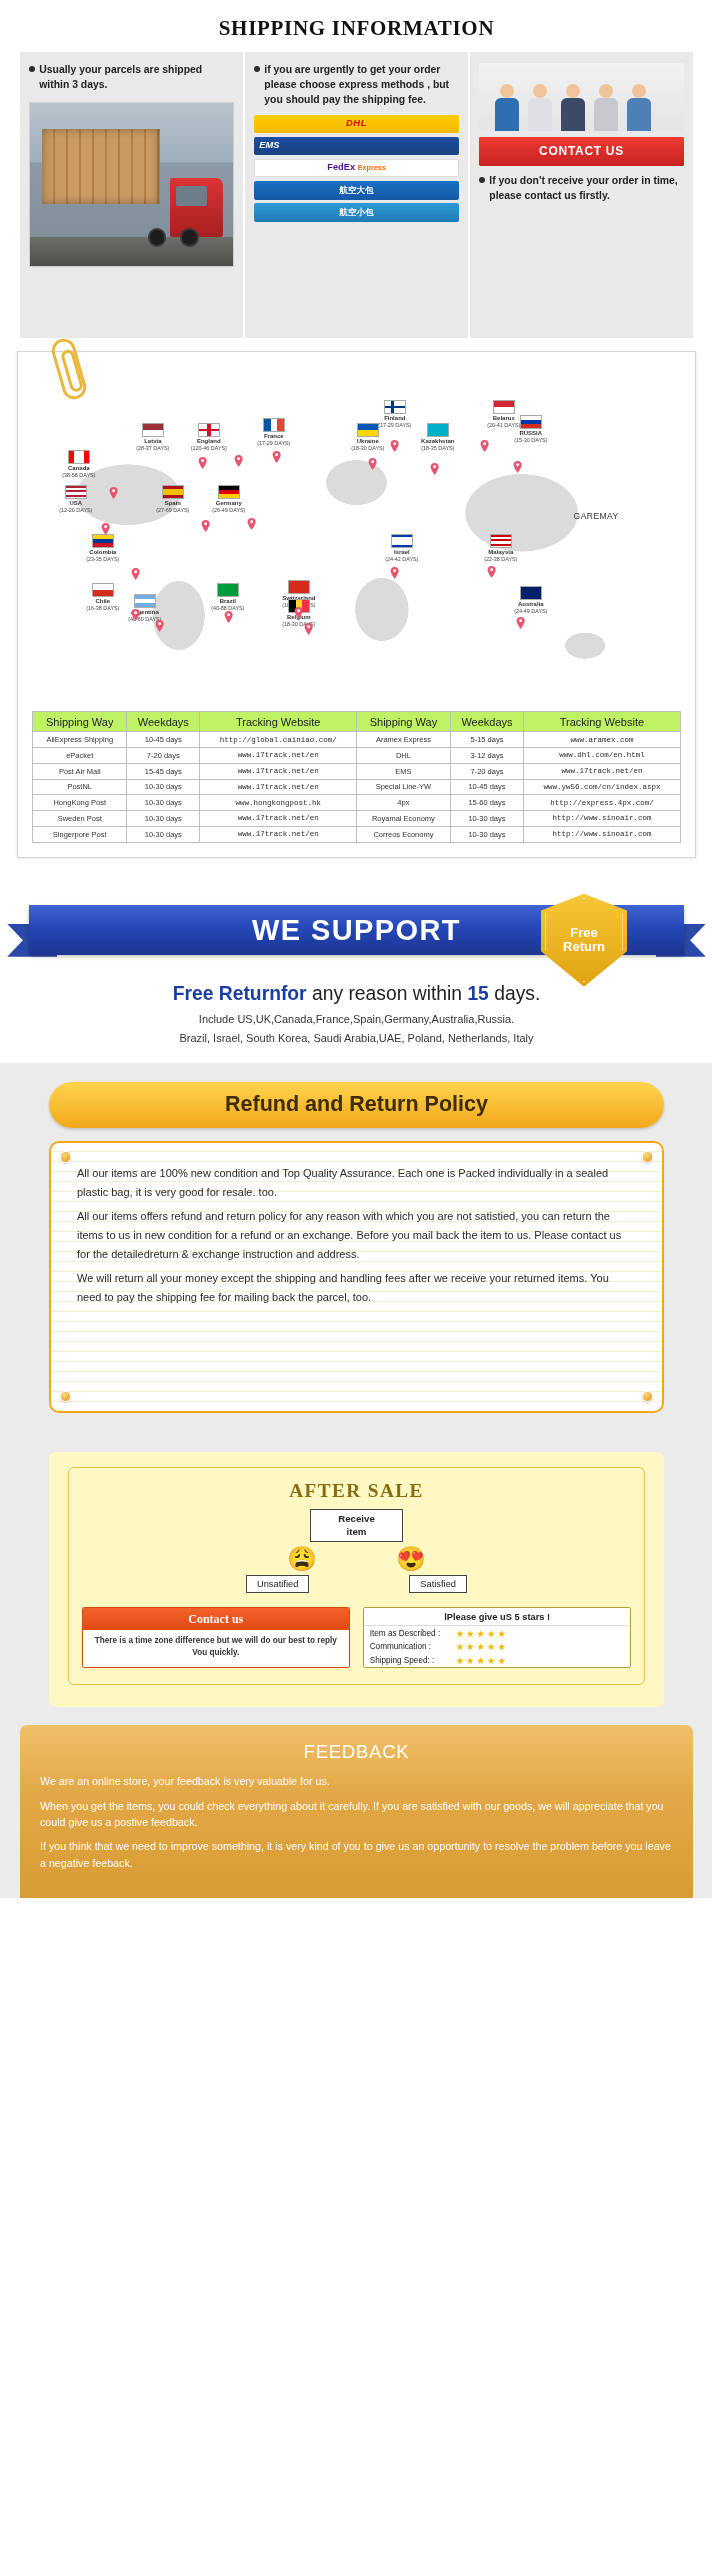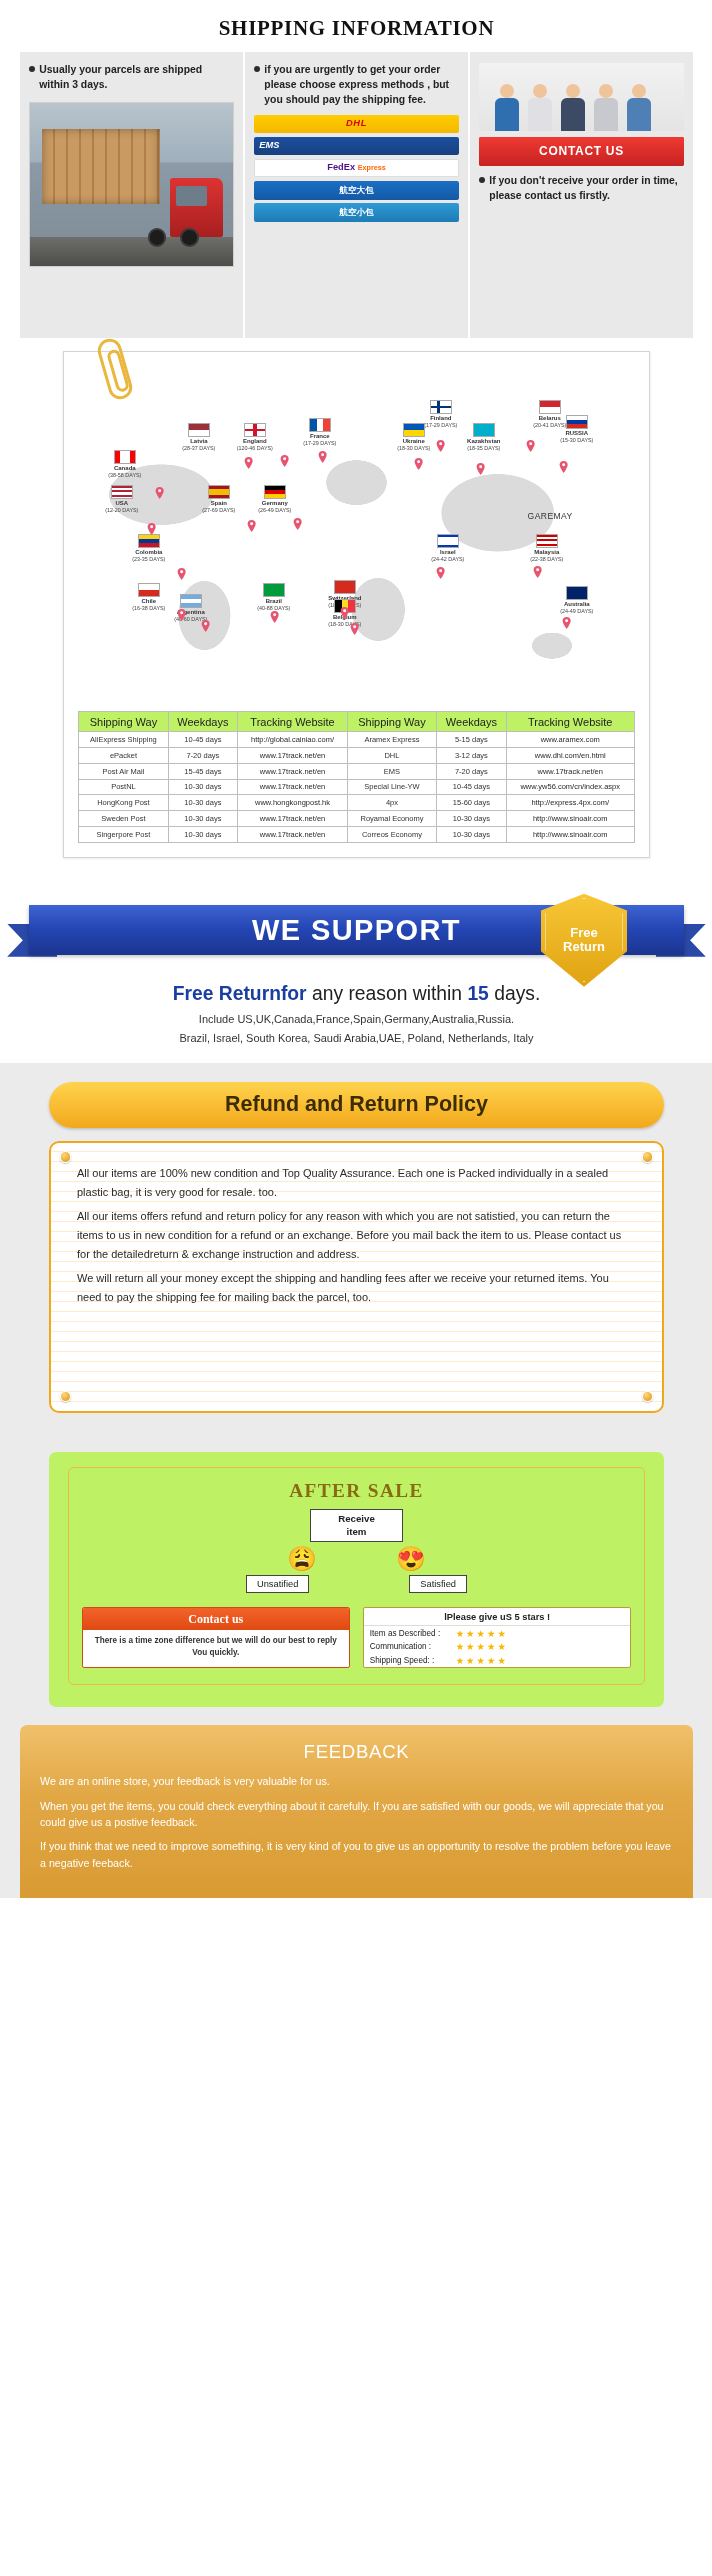--- a/index.html
+++ b/index.html
@@ -106,21 +106,21 @@
   .person { position:absolute; bottom:0; width:24px; }
   .person .head { width:14.3px;height:14.3px;border-radius:50%;background:#f0c49b;margin:0 auto;}
   .person .body { width:24px;height:33px;border-radius:5.7px 5.7px 0 0;}
   .contact-banner {
     background: linear-gradient(180deg,#ef3a32,#c62222);
     color: #fff; text-align:center; font-weight:bold; font-size:12px;
     padding: 5.7px 0; letter-spacing:0.7px; border-radius:1.4px; margin-bottom:7.2px;
   }
 
   
-  .map-card-wrap { width:587px; margin: 13px auto 0 auto; position:relative; }
+  .map-card-wrap { width:679px; margin: 13px auto 0 auto; position:relative; }
   .map-card {
     border: 0.7px solid #d4d4d4; background:#fff; padding: 18.6px 14.3px 14.3px 14.3px;
     box-shadow: 0 0.7px 2.9px rgba(0,0,0,.12);
     position: relative;
   }
   .clip {
     position:absolute; left: 40px; top: -13px; width: 24px; height: 62px;
     border: 3.6px solid #eab63c; border-radius: 13px; transform: rotate(-16deg);
     z-index: 5;
   }
@@ -164,21 +164,21 @@
   
   table.shiptable {
     width: 100%; border-collapse: collapse; font-size: 7.5px; margin-top: 4.3px;
   }
   table.shiptable th {
     background: #bef264; border:0.7px solid #bdbdbd; padding: 3.6px 2.9px; font-weight: normal; font-size: 11px;
   }
   table.shiptable td {
     border: 0.7px solid #bdbdbd; padding: 2.9px; text-align:center; color:#333;
   }
-  table.shiptable td.link { color:#2a2a2a; }
+  table.shiptable td.link { color:#2a2a2a;font-family:Liberation Mono, monospace; }
 
   
   .support-sec { margin-top: 18.6px; padding: 7.2px 0 0 0; }
   .ribbon-wrap { position:relative; height: 86px; }
   .ribbon-tail-l, .ribbon-tail-r {
     position:absolute; top: 40px; width: 50px; height: 33px; background:#2b49a8;
   }
   .ribbon-tail-l { left: 7.2px; clip-path: polygon(0 0,100% 0,100% 100%,0 100%,15.7px 50%); }
   .ribbon-tail-r { right: 7.2px; clip-path: polygon(0 0,100% 0,calc(100% - 15.7px) 50%,100% 100%,0 100%); }
   .ribbon {
@@ -233,21 +233,21 @@
   .refund-body p { margin: 0 0 4.3px 0; }
   .pin-dot {
     position:absolute; width: 11.4px; height: 11.4px; border-radius:50%;
     background: radial-gradient(circle at 35% 30%, #ffd978, #e08f12);
     border: 1.4px solid #fff; box-shadow: 0 0.7px 1.4px rgba(0,0,0,.3);
   }
 
   
   .after-sec { background:#ebebeb; padding: 4.3px 0 0 0; }
   .after-card {
-    width: 615px; margin: 0 auto; background:#bef264; border-radius: 7.2px;
+    width: 615px; margin: 0 auto; background:#fef9c3; border-radius: 7.2px;
     padding: 15.7px 18.6px 21.5px 18.6px;
   }
   .after-inner {
     border: 1.4px solid #e8b94d; border-radius: 5.7px; padding: 11.4px 13px 15.7px 13px;
   }
   .after-title {
     text-align:center; font-family:"Liberation Serif", serif; font-weight:bold;
     font-size: 19.3px; color:#8a6a13; letter-spacing: 1.4px; margin-bottom: 7.2px;
   }
   .receive-box {

